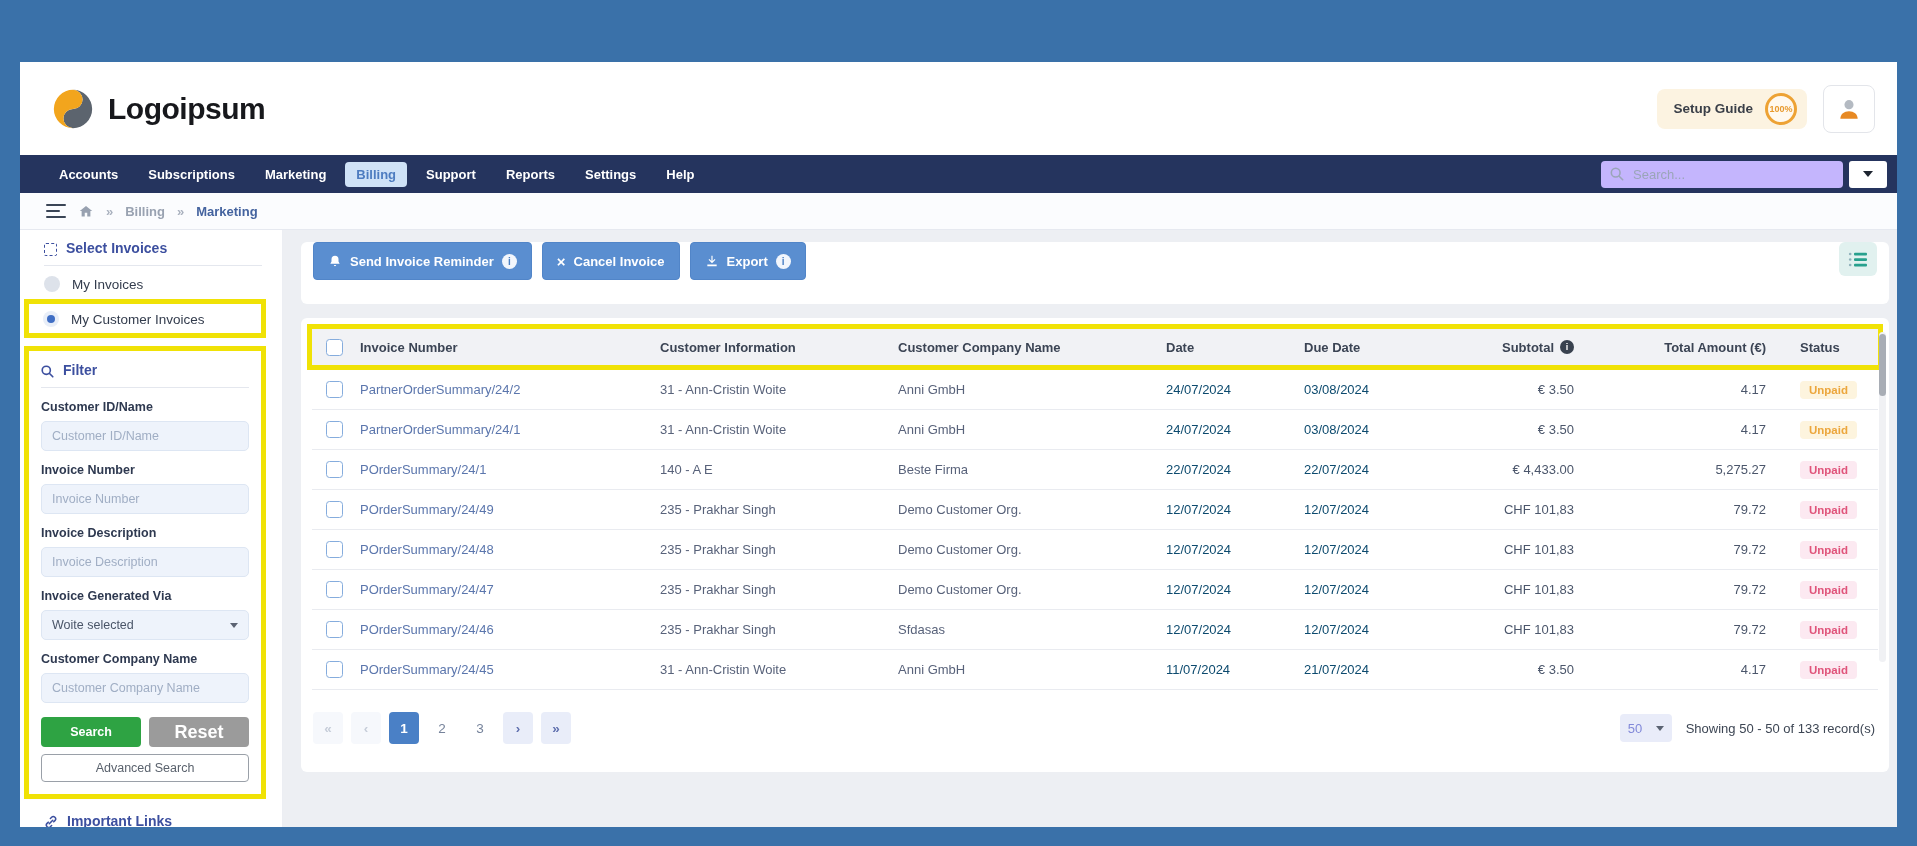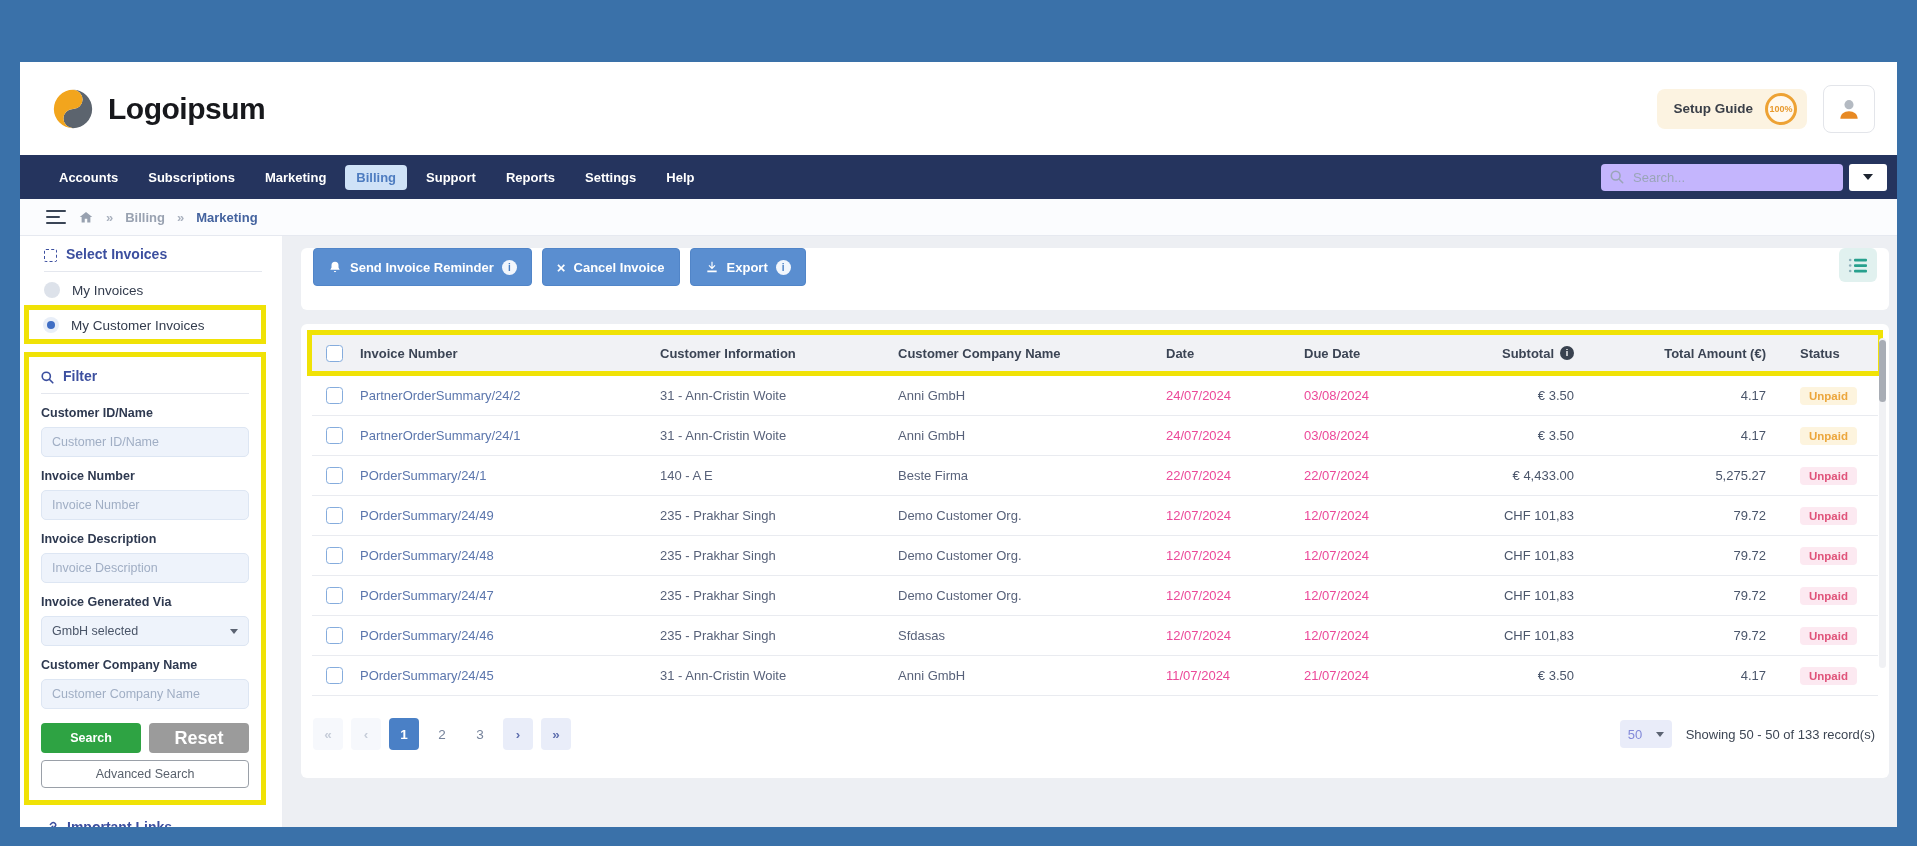--- a/index.html
+++ b/index.html
@@ -15,21 +15,21 @@
   }
   
   .top-header{height:93px;display:flex;align-items:center;padding:0 22px 0 30px;background:#fff;flex:0 0 auto;}
   .logo-wrap{display:flex;align-items:center;gap:12px;}
   .logo-text{font-size:30px;font-weight:bold;color:#17181c;letter-spacing:-0.5px;}
   .setup-pill{margin-left:auto;display:flex;align-items:center;gap:12px;background:#fcf3e1;border-radius:8px;padding:6px 10px 6px 16px;height:40px;box-sizing:border-box;}
   .setup-label{font-size:13.5px;font-weight:bold;color:#3a3f48;}
   .setup-ring{width:32px;height:32px;border-radius:50%;border:3px solid #eda234;display:flex;align-items:center;justify-content:center;font-size:9px;font-weight:bold;color:#e89a2e;box-sizing:border-box;background:#fff9ef;}
   .avatar-box{margin-left:16px;width:50px;height:46px;border:1px solid #e3e5ea;border-radius:8px;display:flex;align-items:center;justify-content:center;background:#fff;}
   
-  .navbar{height:44px;background:#25345e;display:flex;align-items:center;padding:0 10px 0 28px;flex:0 0 auto;}
+  .navbar{height:38px;background:#25345e;display:flex;align-items:center;padding:0 10px 0 28px;flex:0 0 auto;}
   .nav-item{color:#ffffff;font-size:13px;font-weight:bold;padding:5px 11px;margin-right:8px;border-radius:4px;cursor:pointer;white-space:nowrap;}
   .nav-item.active{background:#cfe2f7;color:#4d7cc0;}
   .nav-search{margin-left:auto;display:flex;align-items:center;background:#c4b5fd;border-radius:4px;height:27px;width:224px;padding:0 9px;gap:7px;}
   .nav-search input{border:none;outline:none;font-size:13px;color:#44506a;width:100%;font-family:"Liberation Sans",sans-serif;background:transparent;}
   .nav-search input::placeholder{color:#9aa5b8;}
   .nav-scope{margin-left:6px;width:38px;height:27px;background:#fff;border-radius:3px;display:flex;align-items:center;justify-content:center;}
   .chev-down{width:0;height:0;border-left:5px solid transparent;border-right:5px solid transparent;border-top:6px solid #1d2430;}
   
   .breadcrumb{height:36px;background:#fbfcfe;border-bottom:1px solid #e6e9f0;display:flex;align-items:center;padding:0 26px;gap:12px;flex:0 0 auto;}
   .burger{display:flex;flex-direction:column;gap:3.5px;cursor:pointer;}
@@ -77,21 +77,21 @@
   .tgrid{display:grid;grid-template-columns:44px 300px 238px 268px 138px 152px 152px 192px 1fr;align-items:center;}
   .thead{height:36px;background:#f1f2f5;}
   .th{font-size:13px;font-weight:bold;color:#3b4454;padding-left:4px;display:flex;align-items:center;gap:6px;}
   .th.right{justify-content:flex-end;padding-right:30px;}
   .cb-cell{display:flex;justify-content:center;}
   .cb{width:15px;height:15px;border:1.6px solid #85acdd;border-radius:3.5px;background:#fff;cursor:pointer;}
   .tbody{margin:0 5px;}
   .trow{height:39px;border-bottom:1px solid #e9ebf0;background:#fff;}
   .td{font-size:13px;color:#58627a;padding-left:4px;overflow:hidden;text-overflow:ellipsis;white-space:nowrap;}
   .td.right{text-align:right;padding-right:30px;color:#4b566b;}
-  .td.date{color:#ec4899;}
+  .td.date{color:#0c4a6e;}
   .invoice-link{color:#5b76ad;cursor:pointer;}
   .badge{display:inline-block;font-size:11.5px;font-weight:bold;padding:3px 9px;border-radius:4px;}
   .badge.warning{color:#eca63c;background:#fdf4de;}
   .badge.danger{color:#e0537a;background:#fce9f1;}
   .pag-row{height:76px;display:flex;align-items:center;justify-content:space-between;padding:0 8px 0 6px;}
   .pag-left{display:flex;align-items:center;gap:8px;}
   .pg{min-width:30px;height:32px;border-radius:4px;display:flex;align-items:center;justify-content:center;font-size:13.5px;cursor:pointer;padding:0 4px;box-sizing:border-box;}
   .pg.ends{background:#f6f8fc;color:#c6cdd9;font-weight:bold;}
   .pg.num{color:#76839b;}
   .pg.num.active{background:#4a80c6;color:#fff;font-weight:bold;}
@@ -206,21 +206,21 @@
           <span>Filter</span>
         </div>
         <div class="side-div" style="margin:9px 0 0 0;"></div>
         <div id="filter-fields">
             <div class="filter-field"><div class="f-label">Customer ID/Name</div><input class="f-input" placeholder="Customer ID/Name" style=""></div>
             <div class="filter-field"><div class="f-label">Invoice Number</div><input class="f-input" placeholder="Invoice Number" style=""></div>
             <div class="filter-field"><div class="f-label">Invoice Description</div><input class="f-input" placeholder="Invoice Description" style=""></div>
             <div class="filter-field">
               <div class="f-label">Invoice Generated Via</div>
               <div class="f-select">
-                <span>GmbH selected</span>
+                <span>Woite selected</span>
                 <span class="caret"></span>
               </div>
             </div>
             <div class="filter-field"><div class="f-label">Customer Company Name</div><input class="f-input" placeholder="Customer Company Name" style=""></div>
           </div>
         <div class="filter-btns">
           <button class="btn-search">Search</button>
           <button class="btn-reset">Reset</button>
         </div>
         <button class="btn-advanced">Advanced Search</button>

